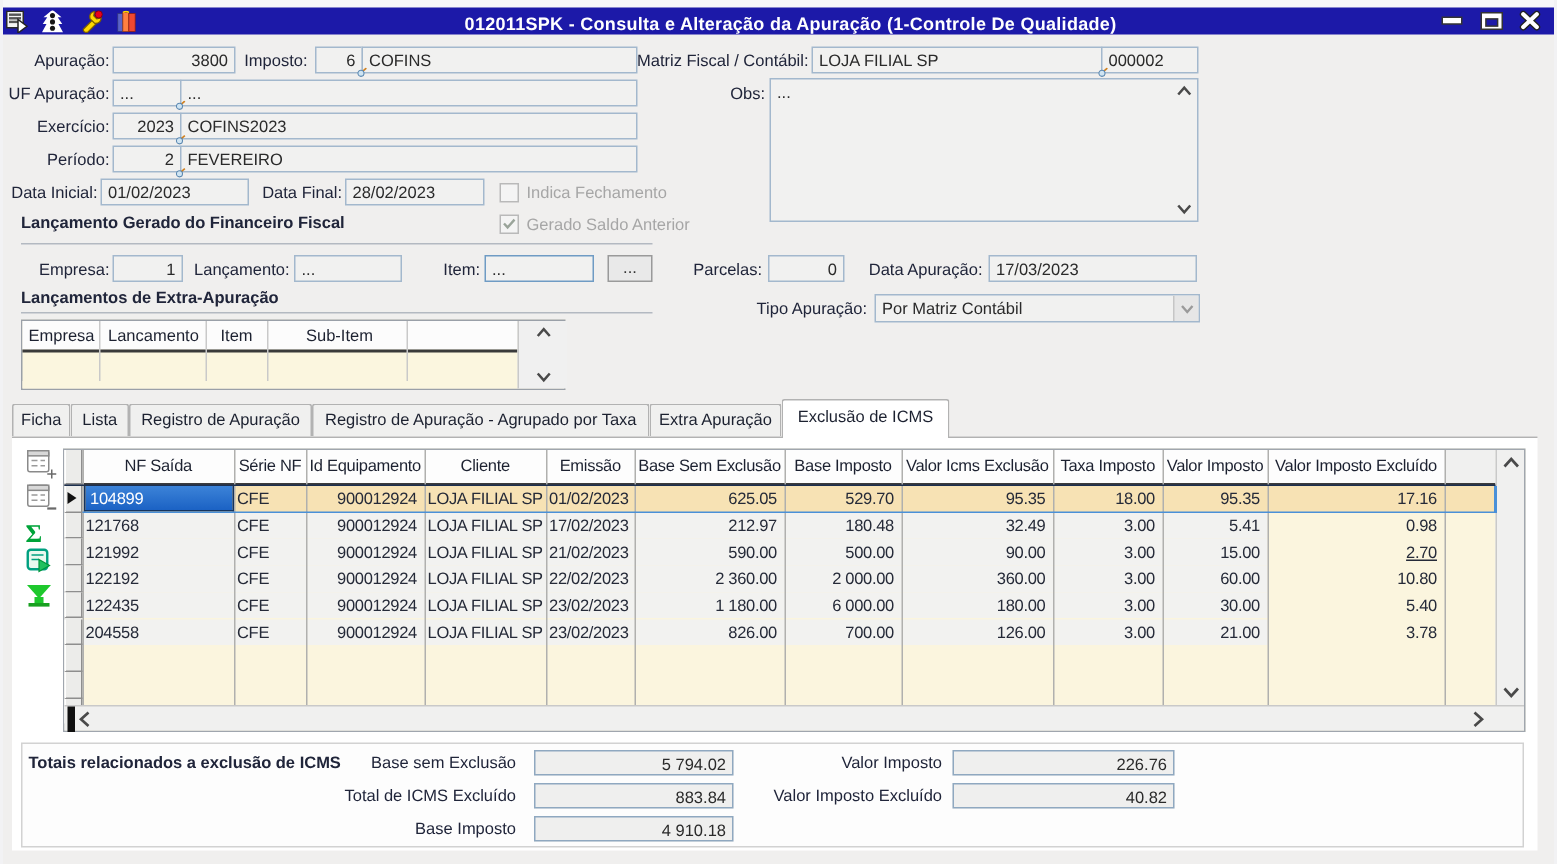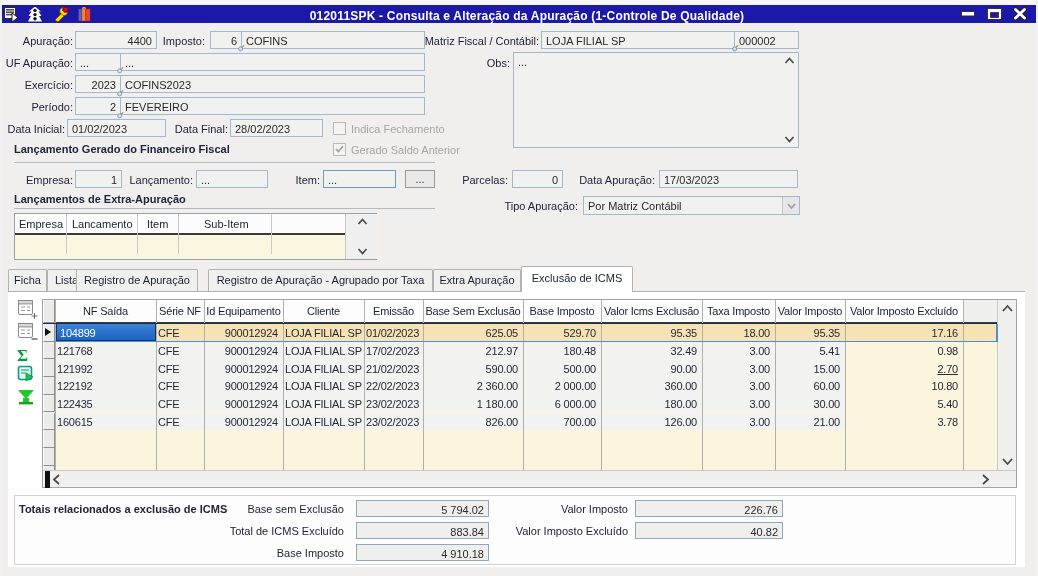--- a/index.html
+++ b/index.html
@@ -55,21 +55,21 @@
 <g stroke="#222" stroke-width="4.6" stroke-linecap="round">
       <line x1="59.5" y1="2.5" x2="68.5" y2="11"></line>
       <line x1="68.5" y1="2.5" x2="59.5" y2="11"></line>
     </g>
 <g stroke="#fff" stroke-width="2.8" stroke-linecap="round">
       <line x1="59.5" y1="2.5" x2="68.5" y2="11"></line>
       <line x1="68.5" y1="2.5" x2="59.5" y2="11"></line>
     </g>
 </svg>
 <div class="lblr " style="right:965px;top:35px;">Apuração:</div>
-<div class="fld fr" style="left:75px;top:31px;width:82px;height:18px;">4400</div>
+<div class="fld fr" style="left:75px;top:31px;width:82px;height:18px;">3800</div>
 <div class="lblr " style="right:833px;top:35px;">Imposto:</div>
 <div class="fld fr" style="left:210px;top:31px;width:32px;height:18px;">6</div>
 <div class="fld" style="left:241px;top:31px;width:184px;height:18px;">COFINS</div>
 <div class="lblr " style="right:499px;top:35px;">Matriz Fiscal / Contábil:</div>
 <div class="fld" style="left:541px;top:31px;width:194px;height:18px;">LOJA FILIAL SP</div>
 <div class="fld" style="left:734px;top:31px;width:65px;height:18px;">000002</div>
 <div class="lblr " style="right:965px;top:57px;">UF Apuração:</div>
 <div class="fld" style="left:75px;top:53px;width:46px;height:18px;">...</div>
 <div class="fld" style="left:120px;top:53px;width:305px;height:18px;">...</div>
 <div class="lblr " style="right:965px;top:79px;">Exercício:</div>
@@ -151,21 +151,21 @@
 <svg style="position:absolute;left:10px;top:3px;" width="13" height="9">
         <path d="M2.5 7 L6.5 2.5 L10.5 7" fill="none" stroke="#4a4a4a" stroke-width="1.7"></path>
       </svg>
 <svg style="position:absolute;left:10px;bottom:3px;" width="13" height="9">
         <path d="M2.5 2 L6.5 6.5 L10.5 2" fill="none" stroke="#4a4a4a" stroke-width="1.7"></path>
       </svg>
     </div>
 </div>
 <div class="abs" style="left:8px;top:269px;width:39px;height:22px;background:#f0f0ef;border:1px solid #b2b2b2;border-bottom:none;border-radius:2px 2px 0 0;text-align:center;line-height:21px;">Ficha</div>
 <div class="abs" style="left:47px;top:269px;width:39px;height:22px;background:#f0f0ef;border:1px solid #b2b2b2;border-bottom:none;border-radius:2px 2px 0 0;text-align:center;line-height:21px;">Lista</div>
-<div class="abs" style="left:76px;top:269px;width:122px;height:22px;background:#f0f0ef;border:1px solid #b2b2b2;border-bottom:none;border-radius:2px 2px 0 0;text-align:center;line-height:21px;">Registro de Apuração</div>
+<div class="abs" style="left:86px;top:269px;width:122px;height:22px;background:#f0f0ef;border:1px solid #b2b2b2;border-bottom:none;border-radius:2px 2px 0 0;text-align:center;line-height:21px;">Registro de Apuração</div>
 <div class="abs" style="left:208px;top:269px;width:225px;height:22px;background:#f0f0ef;border:1px solid #b2b2b2;border-bottom:none;border-radius:2px 2px 0 0;text-align:center;line-height:21px;">Registro de Apuração - Agrupado por Taxa</div>
 <div class="abs" style="left:433px;top:269px;width:88px;height:22px;background:#f0f0ef;border:1px solid #b2b2b2;border-bottom:none;border-radius:2px 2px 0 0;text-align:center;line-height:21px;">Extra Apuração</div>
 <div class="abs" style="left:521px;top:266px;width:112px;height:26px;background:#ffffff;border:1px solid #b2b2b2;border-bottom:none;border-radius:2px 2px 0 0;text-align:center;line-height:23px;z-index:3;">Exclusão de ICMS</div>
 <div class="abs" style="left:8px;top:291px;width:1017px;height:276px;background:#ffffff;border-top:1px solid #b2b2b2;z-index:1;"></div>
 <svg class="abs" style="left:14px;top:298px;z-index:4;" width="26" height="112" viewBox="0 0 26 112">
 <g stroke="#8a8a8a" fill="#fff">
  <rect x="4.5" y="2.5" width="14" height="14" rx="1.5"></rect>
  <rect x="4.5" y="2.5" width="14" height="3.4" fill="#d8d8d8"></rect>
  <line x1="7" y1="9" x2="11" y2="9" stroke="#9a9a9a"></line>
       <line x1="13" y1="9" x2="16" y2="9" stroke="#9a9a9a"></line>
@@ -286,21 +286,21 @@
 <div class="abs" style="left:205px;width:73px;text-align:right;top:398.0px;white-space:nowrap;overflow:hidden;color:#252a38;z-index:4;letter-spacing:-0.2px;">900012924</div>
 <div class="abs" style="left:285px;width:78px;text-align:left;top:398.0px;white-space:nowrap;overflow:hidden;color:#252a38;z-index:4;letter-spacing:-0.2px;">LOJA FILIAL SP</div>
 <div class="abs" style="left:366px;width:56px;text-align:left;top:398.0px;white-space:nowrap;overflow:hidden;color:#252a38;z-index:4;letter-spacing:-0.2px;">23/02/2023</div>
 <div class="abs" style="left:424px;width:94px;text-align:right;top:398.0px;white-space:nowrap;overflow:hidden;color:#252a38;z-index:4;letter-spacing:-0.2px;">1 180.00</div>
 <div class="abs" style="left:524px;width:72px;text-align:right;top:398.0px;white-space:nowrap;overflow:hidden;color:#252a38;z-index:4;letter-spacing:-0.2px;">6 000.00</div>
 <div class="abs" style="left:602px;width:95px;text-align:right;top:398.0px;white-space:nowrap;overflow:hidden;color:#252a38;z-index:4;letter-spacing:-0.2px;">180.00</div>
 <div class="abs" style="left:703px;width:67px;text-align:right;top:398.0px;white-space:nowrap;overflow:hidden;color:#252a38;z-index:4;letter-spacing:-0.2px;">3.00</div>
 <div class="abs" style="left:776px;width:64px;text-align:right;top:398.0px;white-space:nowrap;overflow:hidden;color:#252a38;z-index:4;letter-spacing:-0.2px;">30.00</div>
 <div class="abs" style="left:846px;width:112px;text-align:right;top:398.0px;white-space:nowrap;overflow:hidden;color:#252a38;z-index:4;letter-spacing:-0.2px;">5.40</div>
 <div class="abs" style="left:55px;top:412.5px;width:790px;height:17.7px;background:#f2f2f0;z-index:2;"></div>
-<div class="abs" style="left:57px;width:98px;text-align:left;top:415.7px;white-space:nowrap;overflow:hidden;color:#252a38;z-index:4;letter-spacing:-0.2px;">160615</div>
+<div class="abs" style="left:57px;width:98px;text-align:left;top:415.7px;white-space:nowrap;overflow:hidden;color:#252a38;z-index:4;letter-spacing:-0.2px;">204558</div>
 <div class="abs" style="left:158px;width:45px;text-align:left;top:415.7px;white-space:nowrap;overflow:hidden;color:#252a38;z-index:4;letter-spacing:-0.2px;">CFE</div>
 <div class="abs" style="left:205px;width:73px;text-align:right;top:415.7px;white-space:nowrap;overflow:hidden;color:#252a38;z-index:4;letter-spacing:-0.2px;">900012924</div>
 <div class="abs" style="left:285px;width:78px;text-align:left;top:415.7px;white-space:nowrap;overflow:hidden;color:#252a38;z-index:4;letter-spacing:-0.2px;">LOJA FILIAL SP</div>
 <div class="abs" style="left:366px;width:56px;text-align:left;top:415.7px;white-space:nowrap;overflow:hidden;color:#252a38;z-index:4;letter-spacing:-0.2px;">23/02/2023</div>
 <div class="abs" style="left:424px;width:94px;text-align:right;top:415.7px;white-space:nowrap;overflow:hidden;color:#252a38;z-index:4;letter-spacing:-0.2px;">826.00</div>
 <div class="abs" style="left:524px;width:72px;text-align:right;top:415.7px;white-space:nowrap;overflow:hidden;color:#252a38;z-index:4;letter-spacing:-0.2px;">700.00</div>
 <div class="abs" style="left:602px;width:95px;text-align:right;top:415.7px;white-space:nowrap;overflow:hidden;color:#252a38;z-index:4;letter-spacing:-0.2px;">126.00</div>
 <div class="abs" style="left:703px;width:67px;text-align:right;top:415.7px;white-space:nowrap;overflow:hidden;color:#252a38;z-index:4;letter-spacing:-0.2px;">3.00</div>
 <div class="abs" style="left:776px;width:64px;text-align:right;top:415.7px;white-space:nowrap;overflow:hidden;color:#252a38;z-index:4;letter-spacing:-0.2px;">21.00</div>
 <div class="abs" style="left:846px;width:112px;text-align:right;top:415.7px;white-space:nowrap;overflow:hidden;color:#252a38;z-index:4;letter-spacing:-0.2px;">3.78</div>

